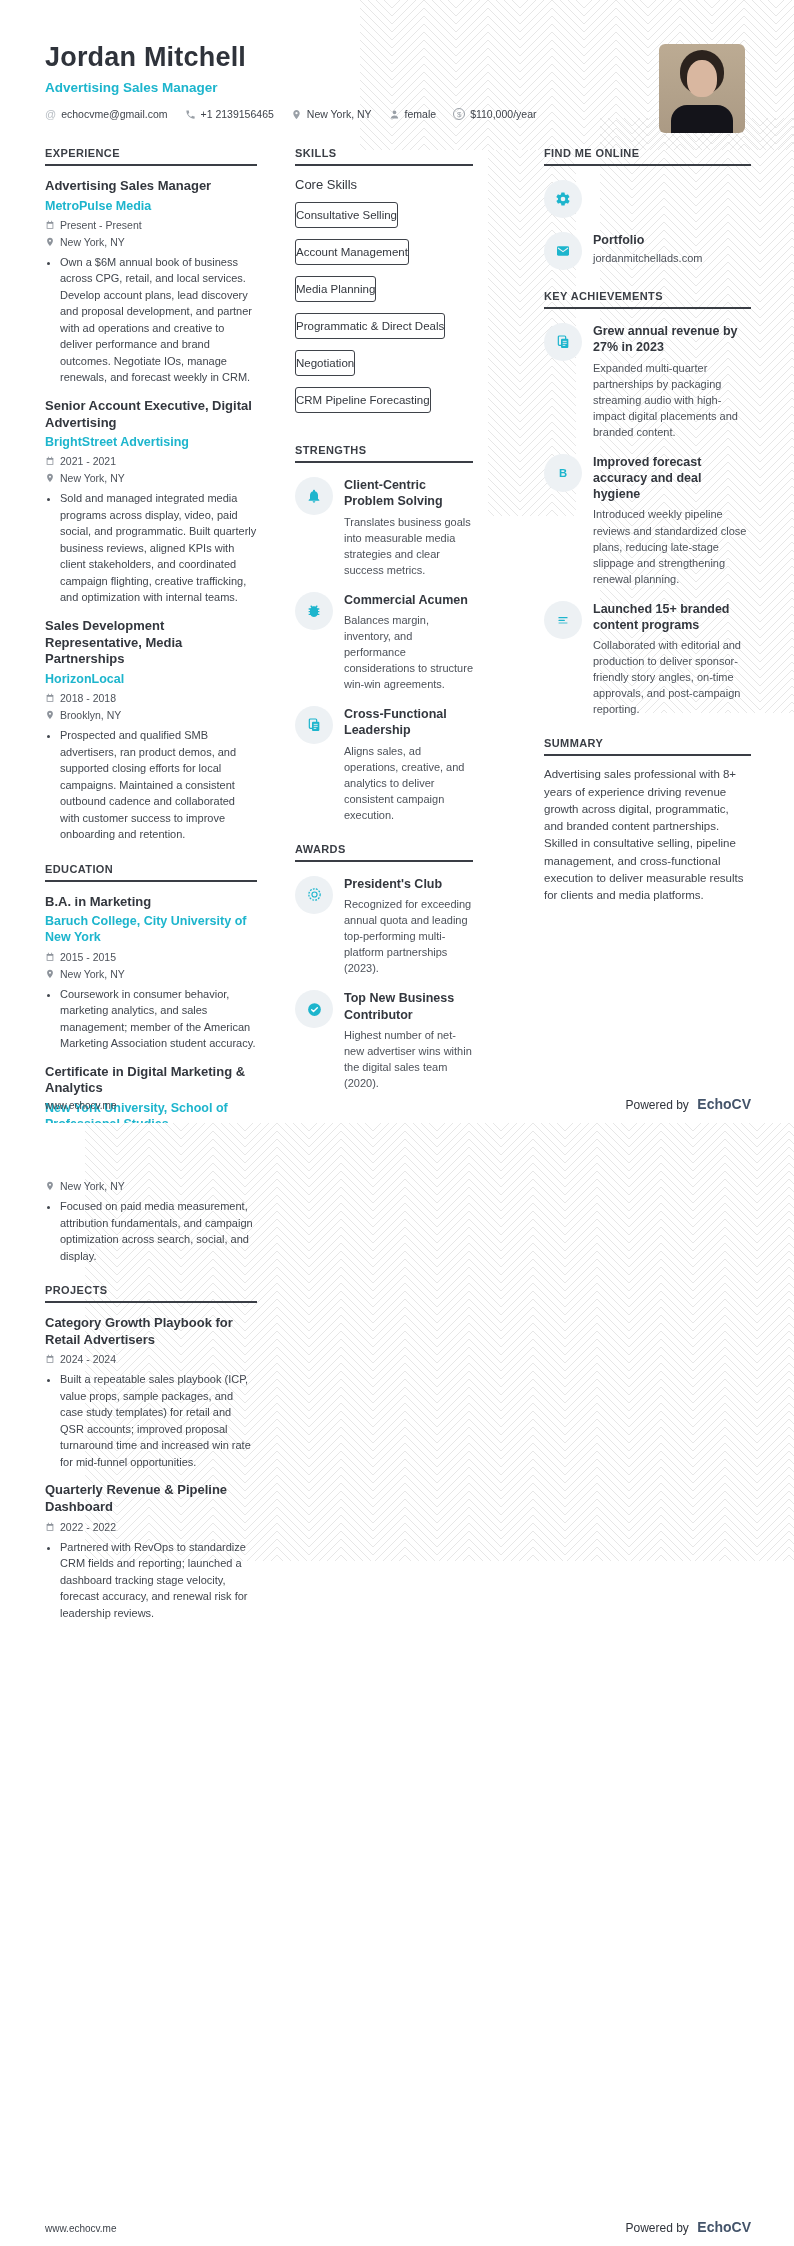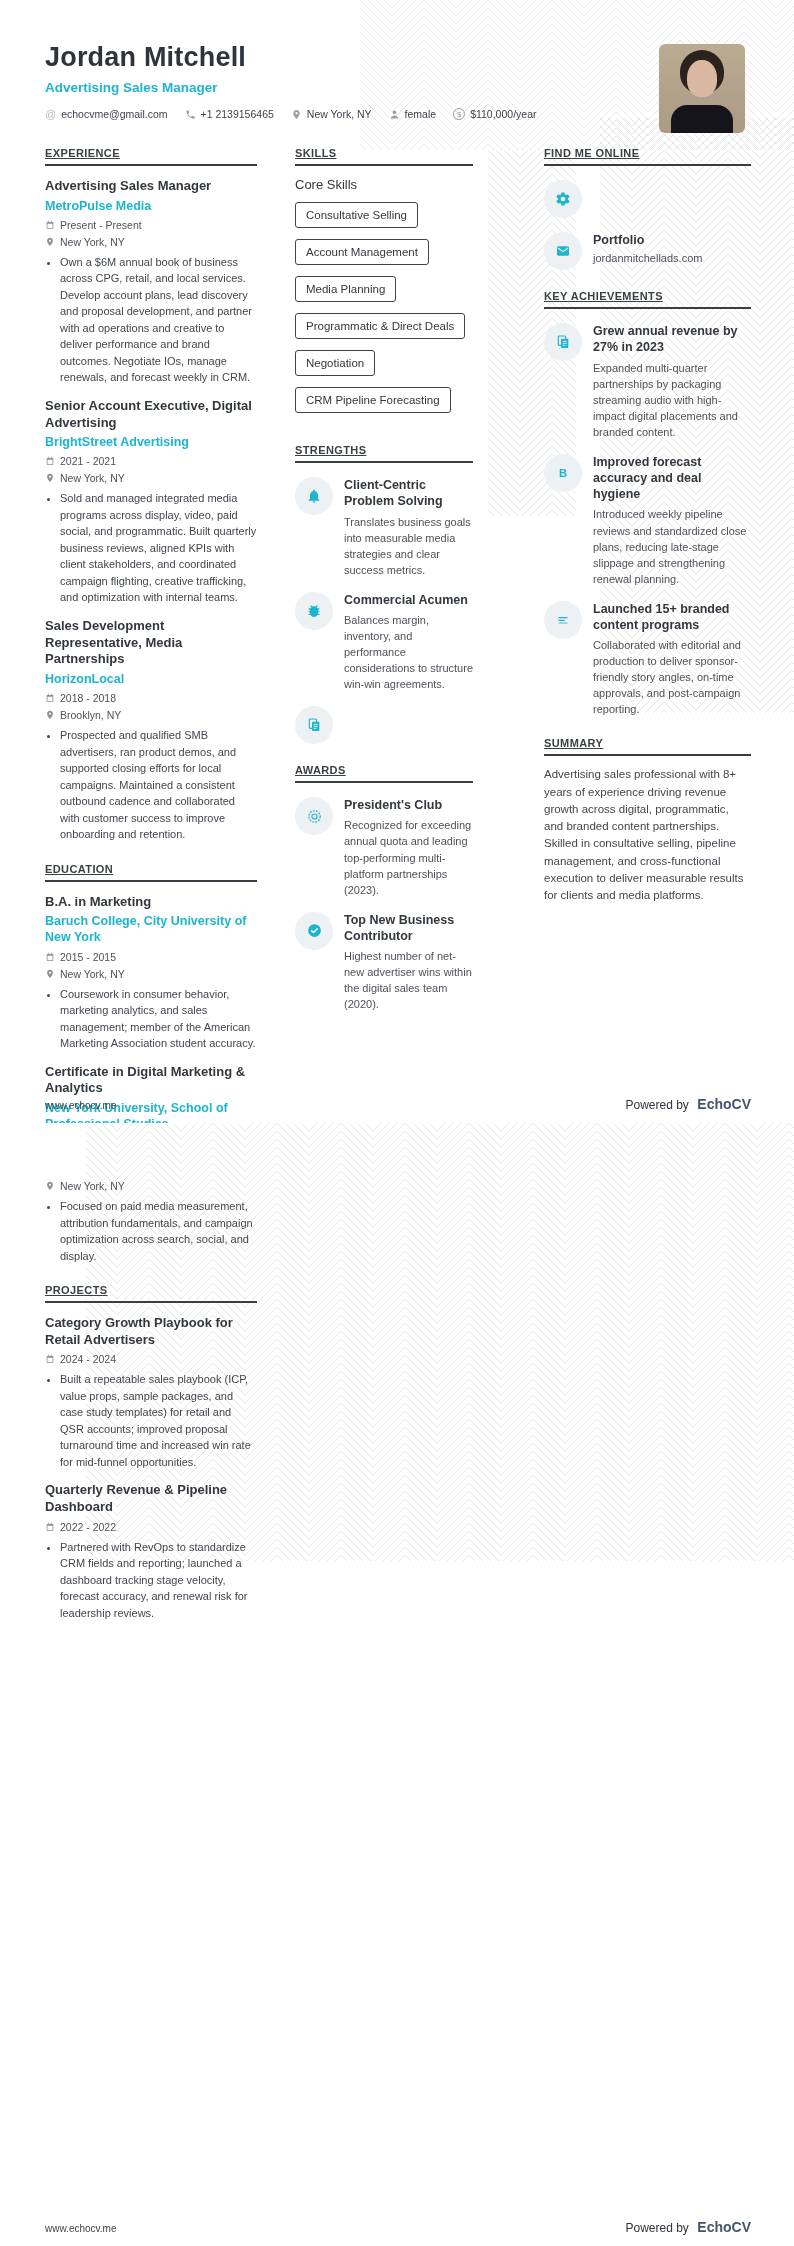--- a/index.html
+++ b/index.html
@@ -32,33 +32,33 @@
   .photo .face{position:absolute;top:16px;left:28px;width:30px;height:37px;background:#d9b7a0;border-radius:48% 48% 44% 44%;}
   .photo .body{position:absolute;bottom:-8px;left:12px;width:62px;height:36px;background:#14141a;border-radius:16px 16px 0 0;}
 
   
   .cols{display:flex;align-items:flex-start;padding:0 43px 0 45px;margin-top:27px;}
   .col-left{width:212px;flex:0 0 212px;}
   .col-mid{width:178px;flex:0 0 178px;margin-left:38px;}
   .col-right{width:207px;flex:0 0 207px;margin-left:71px;}
 
   .sec{font-size:11px;font-weight:700;letter-spacing:.4px;color:var(--head);margin:0;
-    padding-bottom:5px;border-bottom:2.5px solid var(--head);text-decoration:underline;}
+    padding-bottom:5px;border-bottom:2.5px solid var(--head);}
   .sec-gap{margin-top:20px;}
 
   .job-title{font-size:13px;font-weight:700;color:#33373e;margin:12px 0 0;line-height:1.28;}
   .company{font-size:12.5px;font-weight:700;color:var(--accent);margin-top:3px;line-height:1.3;}
   .meta-row{display:flex;align-items:center;gap:5px;font-size:10.5px;color:var(--meta);margin-top:5px;}
   .meta-ic{color:#8d939b;flex:0 0 auto;}
   .bullets{margin:6px 0 0;padding-left:15px;font-size:11px;color:var(--body);line-height:1.5;}
   .bullets li{margin:0;}
 
   .group-label{font-size:13px;color:#33373e;margin-top:11px;}
   .tags{margin-top:10px;}
-  .tag{display:inline-block;border:1.5px solid #3f434a;border-radius:3px;padding:6px 10px;
+  .tag{display:inline-block;border:1.5px solid #3f434a;border-radius:3px;padding:6px 0;
     font-size:11.5px;color:#33373e;margin:0 6px 11px 0;}
 
   .feat{display:flex;gap:11px;margin-top:14px;}
   .feat-ic{flex:0 0 38px;width:38px;height:38px;border-radius:50%;background:#edf1f4;
     display:flex;align-items:center;justify-content:center;color:var(--accent);}
   .feat-title{font-size:12.5px;font-weight:700;color:#33373e;line-height:1.3;}
   .feat-text{font-size:11px;color:var(--meta);line-height:1.46;margin-top:4px;}
   .link-val{font-size:11px;color:var(--meta);line-height:1.4;margin-top:3px;word-break:break-all;}
 
   .summary-text{font-size:11.5px;color:var(--body);line-height:1.5;margin-top:10px;}
@@ -300,20 +300,24 @@
                 <svg width="16" height="16" viewBox="0 0 24 24">
                     <rect x="5" y="3" width="11" height="14" rx="1.5" fill="none" stroke="currentColor" stroke-width="1.8"></rect>
                     <rect x="9" y="7" width="11" height="14" rx="1.5" fill="currentColor"></rect>
                     <g stroke="#edf1f4" stroke-width="1.4">
                       <path d="M11.5 11h6"></path>
                       <path d="M11.5 14h6"></path>
                       <path d="M11.5 17h4"></path>
                     </g>
                   </svg>
               </span>
+              <div>
+                <div class="feat-title">Cross-Functional Leadership</div>
+                <div class="feat-text">Aligns sales, ad operations, creative, and analytics to deliver consistent campaign execution.</div>
+              </div>
             </div>
           </section>
 
           <section class="sec-gap">
             <h2 class="sec">AWARDS</h2>
 
             <div class="feat">
               <span class="feat-ic">
                 <svg width="17" height="17" viewBox="0 0 24 24" fill="none" stroke="currentColor">
                     <circle cx="12" cy="12" r="8" stroke-width="1.8" stroke-dasharray="2.6 1.7"></circle>

